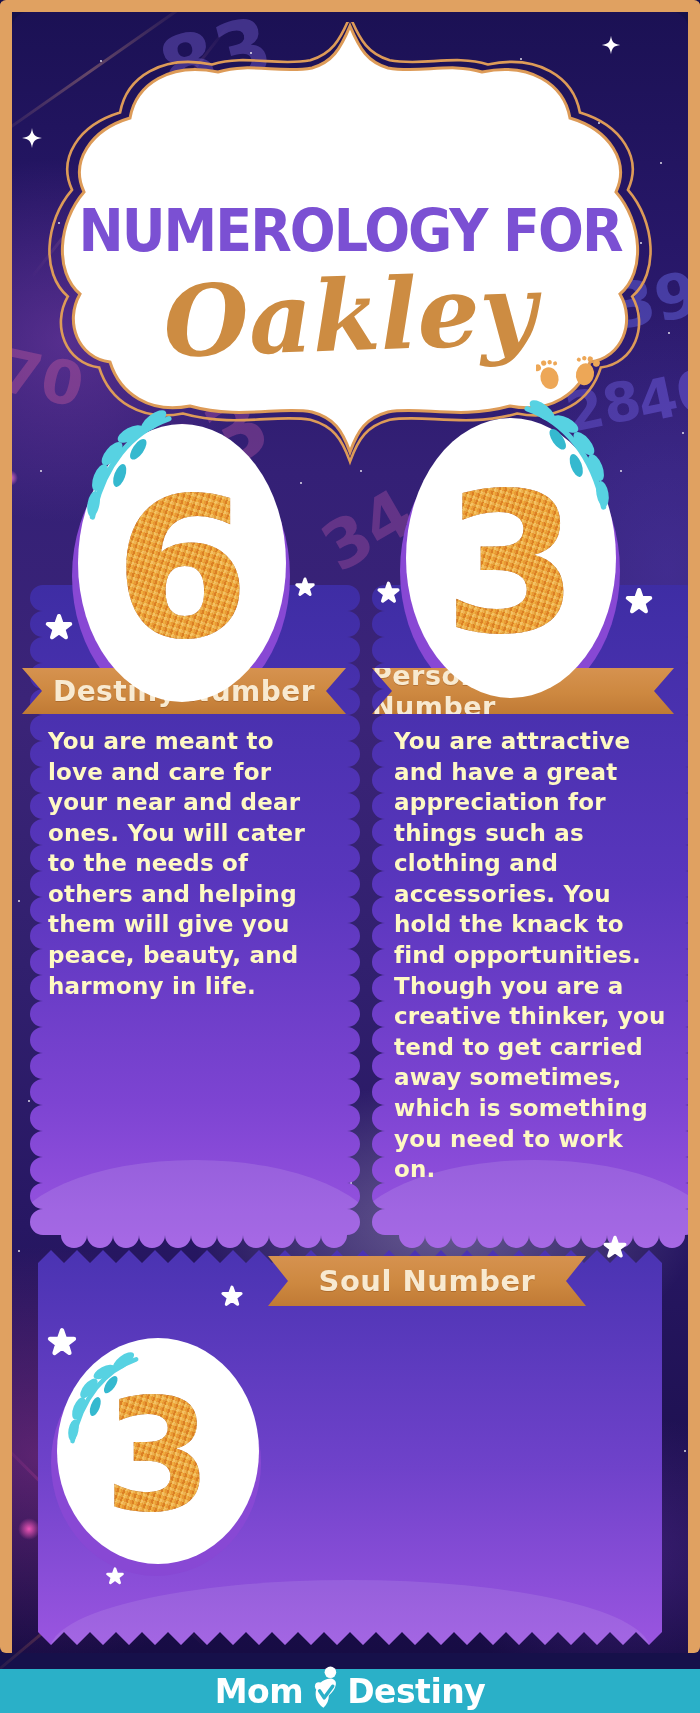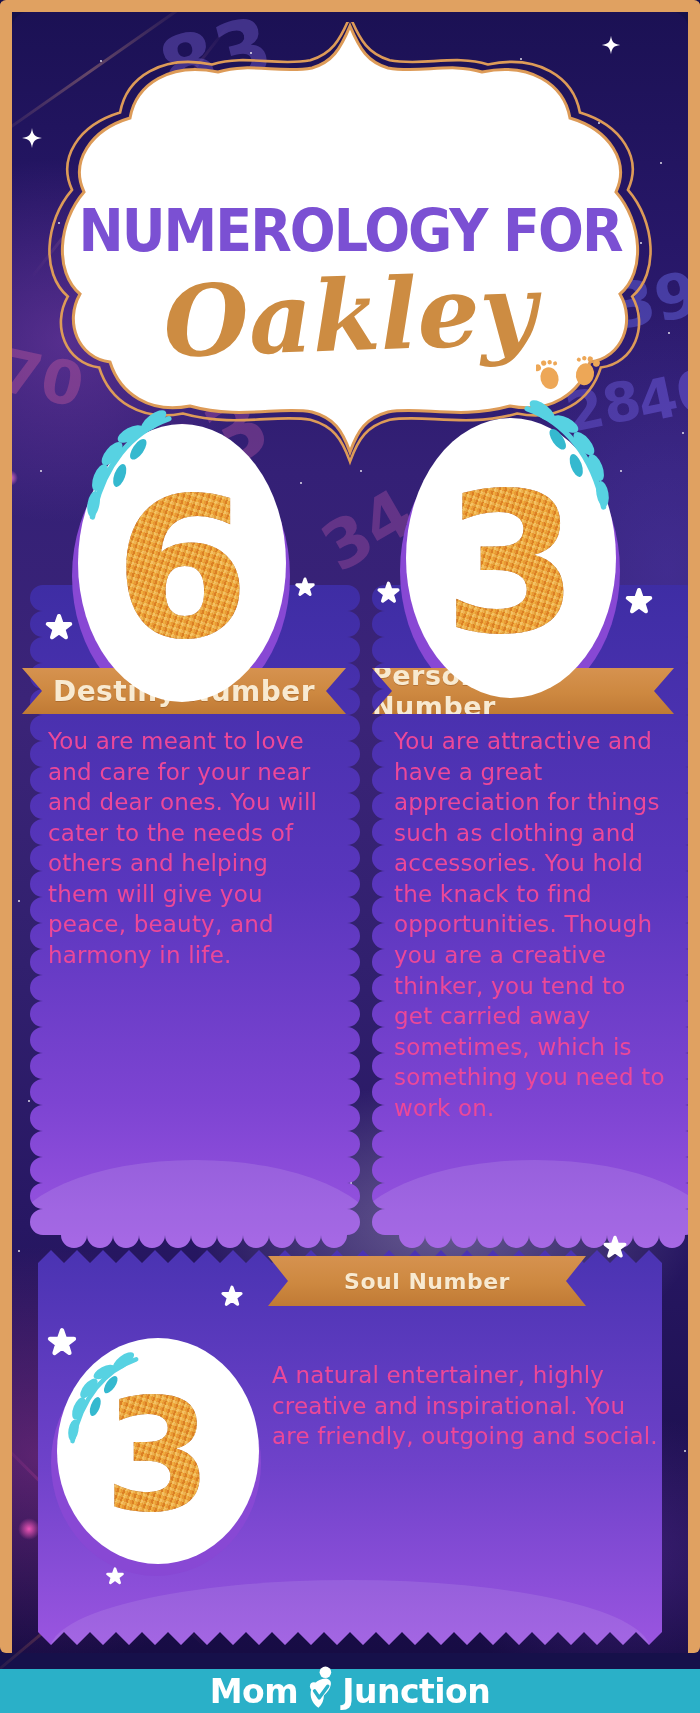--- a/index.html
+++ b/index.html
@@ -30,22 +30,22 @@
     font-family:"DejaVu Serif","Liberation Serif",serif;font-style:italic;font-weight:bold;
     font-size:98px;color:#cd8c42;transform:rotate(-2deg);}
   .feet{position:absolute;left:536px;top:352px;z-index:7;}
   
   .card-svg{position:absolute;z-index:7;}
   .ribbon{position:absolute;height:46px;z-index:9;display:flex;align-items:center;justify-content:center;
     background:linear-gradient(180deg,#d6924f 0%,#cd8840 55%,#c07a35 100%);
     clip-path:polygon(0 0,100% 0,calc(100% - 20px) 50%,100% 100%,0 100%,20px 50%);}
   .ribbon span{font-size:28px;font-weight:bold;color:#f8ead1;letter-spacing:0.5px;
     text-shadow:0 1px 0 rgba(130,70,20,0.35);}
-  .body-text{position:absolute;z-index:9;color:#ec4899;font-size:23px;line-height:1.33;
-    font-weight:normal;letter-spacing:0.2px;}
+  .body-text{position:absolute;z-index:9;color:#fef9c3;font-size:23px;line-height:1.33;
+    font-weight:bold;letter-spacing:0.2px;}
   
   .ring{position:absolute;border-radius:50%;background:#8848d4;z-index:8;}
   .disc{position:absolute;border-radius:50%;background:#ffffff;z-index:9;}
   .leaves{position:absolute;z-index:10;}
   .big-num{position:absolute;z-index:11;text-align:center;font-weight:bold;color:#c58a4e;
     font-family:"DejaVu Sans",sans-serif;}
   @supports (-webkit-background-clip:text){
     .big-num{background:
       repeating-linear-gradient(108deg,#cf9054 0 2px,#b1743a 2px 4px,#e0a768 4px 6px),
       repeating-linear-gradient(18deg,rgba(255,255,255,0.25) 0 3px,rgba(0,0,0,0) 3px 7px);
@@ -182,26 +182,25 @@
     <ellipse cx="312" cy="400" rx="300" ry="70" fill="#ffffff" opacity="0.10" clip-path="url(#c3)"></ellipse>
   </svg>
 
   <div class="ribbon" style="left:22px;top:668px;width:324px;">
     <span>Destiny Number</span>
   </div>
   <div class="ribbon" style="left:372px;top:668px;width:302px;">
     <span style="font-size:27px;">Personality Number</span>
   </div>
   <div class="ribbon" style="left:268px;top:1256px;width:318px;height:50px;">
-    <span style="font-size:22px;">Soul Number</span>
+    <span style="font-size:29px;">Soul Number</span>
   </div>
 
   <div class="body-text" style="left:48px;top:726px;width:280px;">You are meant to love and care for your near and dear ones. You will cater to the needs of others and helping them will give you peace, beauty, and harmony in life.</div>
   <div class="body-text" style="left:394px;top:726px;width:276px;">You are attractive and have a great appreciation for things such as clothing and accessories. You hold the knack to find opportunities. Though you are a creative thinker, you tend to get carried away sometimes, which is something you need to work on.</div>
-  <div class="body-text" style="left:272px;top:1360px;width:392px;">A natural entertainer, highly creative and inspirational. You are friendly, outgoing and social.</div>
 
   <div class="ring" style="left:72px;top:438px;width:218px;height:276px;"></div>
   <div class="disc" style="left:78px;top:424px;width:208px;height:278px;"></div>
   <div class="big-num" style="left:78px;top:424px;width:208px;height:278px;line-height:290px;font-size:195px;">6</div>
 
   <div class="ring" style="left:400px;top:432px;width:220px;height:278px;"></div>
   <div class="disc" style="left:406px;top:418px;width:210px;height:280px;"></div>
   <div class="big-num" style="left:406px;top:418px;width:210px;height:280px;line-height:292px;font-size:195px;">3</div>
 
   <div class="ring" style="left:51px;top:1350px;width:210px;height:226px;"></div>
@@ -256,21 +255,21 @@
   <div class="footer">
     <span class="brand">Mom</span>
     <svg class="logo-icon" width="34" height="46" viewBox="0 0 44 56">
       <g fill="#ffffff">
         <circle cx="29" cy="9" r="7.5"></circle>
         <path d="M29 17 C18 18 11 26 10 34 C9 44 14 50 20 55 C25 50 27 45 27 39 C31 35 35 31 36 25 C37 20 33 17 29 17 Z"></path>
         <circle cx="14" cy="27" r="5"></circle>
       </g>
       <path d="M15 33 L21 42 L32 27" stroke="#2ab0c8" stroke-width="4.5" fill="none" stroke-linecap="round" stroke-linejoin="round"></path>
     </svg>
-    <span class="brand">Junction</span>
+    <span class="brand">Destiny</span>
   </div>
 <svg class="star" width="24" height="24" viewBox="-10 -10 120 120" style="left: 20px; top: 126px;">
       <path d="M50 0 C55 35 65 45 100 50 C65 55 55 65 50 100 C45 65 35 55 0 50 C35 45 45 35 50 0 Z" fill="#ffffff"></path>
     </svg>
     <svg class="star" width="22" height="22" viewBox="-10 -10 120 120" style="left: 600px; top: 34px;">
       <path d="M50 0 C55 35 65 45 100 50 C65 55 55 65 50 100 C45 65 35 55 0 50 C35 45 45 35 50 0 Z" fill="#ffffff"></path>
     </svg>
     <svg class="star" width="30" height="30" viewBox="-10 -10 120 120" style="left: 44px; top: 612px;">
       <path d="M50 6 L61 38 L95 38 L68 59 L78 91 L50 71 L22 91 L32 59 L5 38 L39 38 Z" fill="#ffffff" stroke="#ffffff" stroke-width="16" stroke-linejoin="round"></path>
     </svg>

